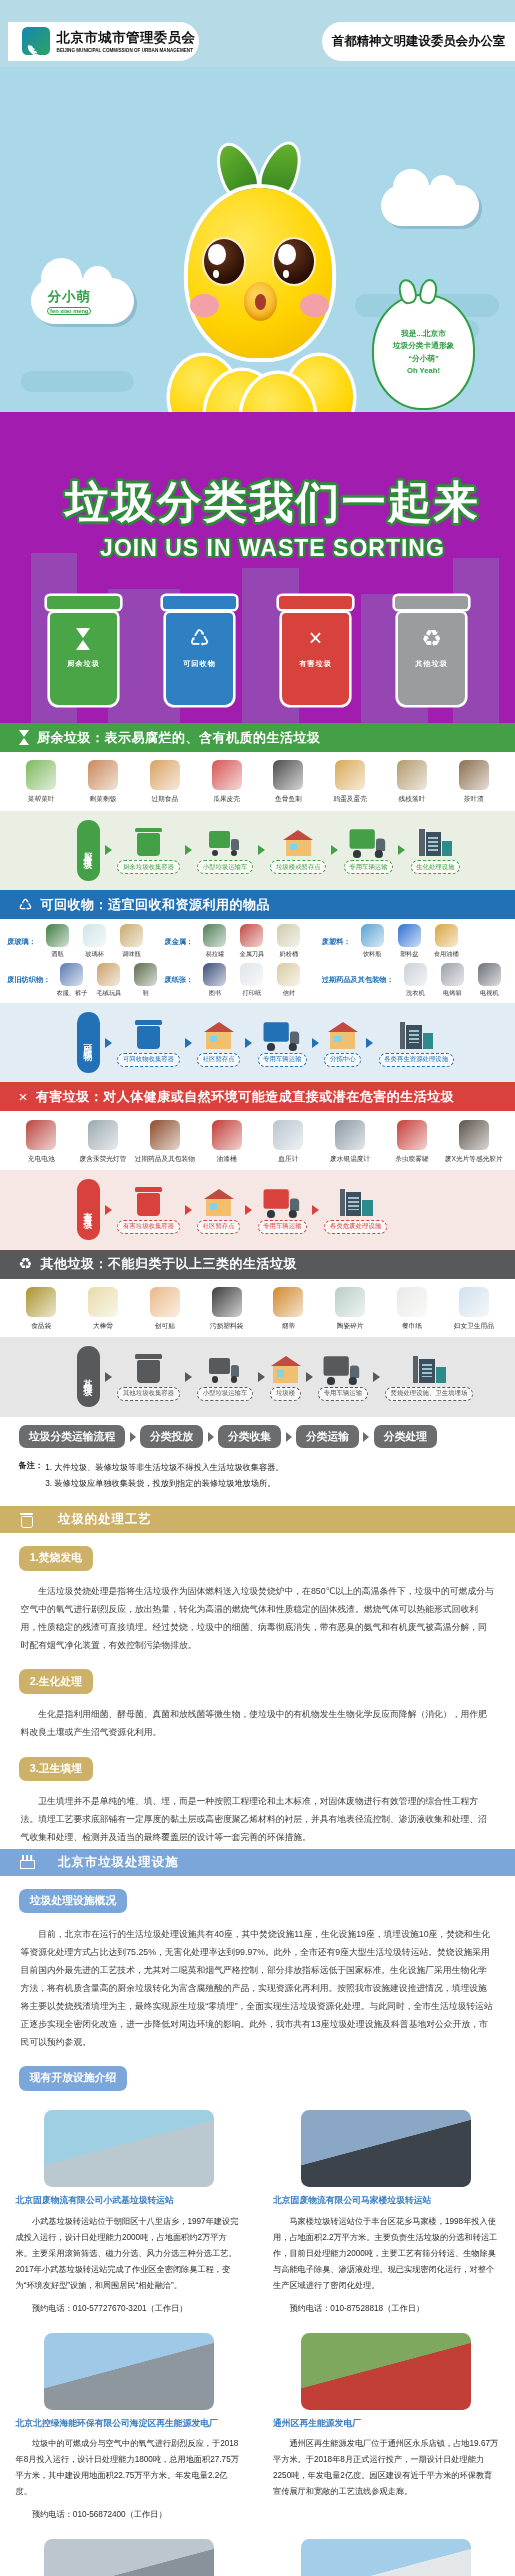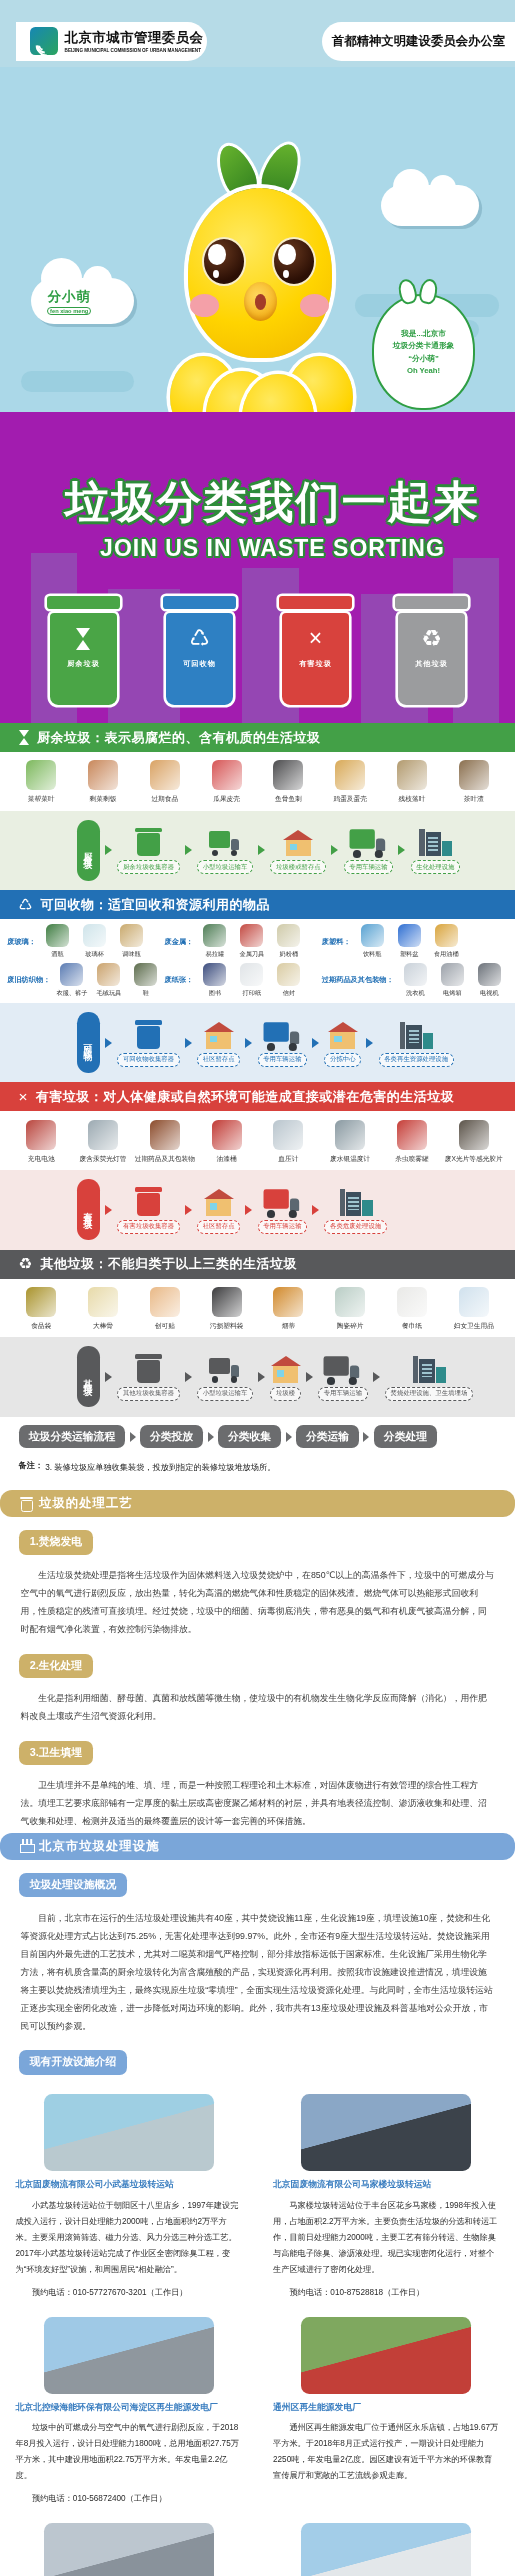--- a/index.html
+++ b/index.html
@@ -2,21 +2,21 @@
 <html style="font-size:8.2px"><head>
 <meta charset="utf-8">
 <style>
   * { margin:0; padding:0; box-sizing:border-box; }
   body { font-family:"Liberation Sans","DejaVu Sans",sans-serif; background:#fff; }
   #page { width:515px; height:3483px; overflow:hidden; position:relative; background:#fff; }
 
   
   #header { height:67px; background:#b6dbe7; position:relative; }
   .hpill { position:absolute; top:21.6px; height:39px; background:#fff; display:flex; align-items:center; }
-  .hpill.left { left:16px; width:191px; border-radius:0 19.6px 19.6px 0; padding-left:14.4px; }
+  .hpill.left { left:8px; width:191px; border-radius:0 19.6px 19.6px 0; padding-left:14.4px; }
   .hpill.right { right:0; width:193px; border-radius:19.6px 0 0 19.6px; justify-content:center; }
   .logo { width:28px; height:28px; border-radius:5.2px; background:linear-gradient(135deg,#1687b4,#2ba45f); position:relative; overflow:hidden; flex:0 0 auto; }
   .logo i { position:absolute; border:2.6px solid #fff; border-color:#fff transparent transparent transparent; border-radius:50%; transform:rotate(-135deg); }
   .logo i:nth-child(1){ width:9.3px; height:9.3px; left:7.2px; top:14.4px;}
   .logo i:nth-child(2){ width:15.5px; height:15.5px; left:6.2px; top:11.3px;}
   .logo i:nth-child(3){ width:21.6px; height:21.6px; left:5.2px; top:8.2px;}
   .htext { margin-left:6.2px; }
   .htext .cn { font-size:13.4px; font-weight:bold; color:#111; letter-spacing:0.5px; }
   .htext .en { font-size:4.6px; font-weight:bold; color:#111; margin-top:1.5px; }
   .hpill.right .cn { font-size:12.4px; font-weight:bold; color:#111; }
@@ -120,21 +120,21 @@
   .t-pill { background:#6b6c6e; color:#fff; font-weight:bold; font-size:10.8px; border-radius:7.2px; padding:4.6px 10.3px; white-space:nowrap; }
   .t-arrow { width:0; height:0; border-top:5.2px solid transparent; border-bottom:5.2px solid transparent; border-left:6.7px solid #6b6c6e; }
 
   
   #notes { display:flex; padding:5.2px 15.5px 13.4px 18.5px; background:#fff; }
   #notes .nlabel { font-size:8.2px; font-weight:bold; color:#222; white-space:nowrap; }
   #notes .nlist { margin-left:2.1px; }
   #notes .nlist div { font-size:8.2px; color:#222; line-height:1.95; }
 
   
-  .band { height:27px; display:flex; align-items:center; gap:5px; padding-left:18.5px;border-radius:12px; }
+  .band { height:27px; display:flex; align-items:center; gap:24px; padding-left:18.5px; }
   .band.tan { background:#cdb169; }
   .band.blue { background:#7aa6d9; }
   .band h2 { color:#fff; font-size:12.4px; letter-spacing:1px; font-weight:bold; }
   .band-icon { width:15.5px; height:15.5px; position:relative; }
   .trash-icon:before { content:""; position:absolute; left:2.6px; top:4.1px; width:10.3px; height:10.3px; border:1.3px solid #fff; border-radius:1.5px 1.5px 2.6px 2.6px; }
   .trash-icon:after { content:""; position:absolute; left:1px; top:1.5px; width:13.4px; height:1.5px; background:#fff; border-radius:1px; }
   .fact-icon:before { content:""; position:absolute; left:1px; bottom:1px; width:13.4px; height:7.2px; border:1.3px solid #fff; }
   .fact-icon:after { content:""; position:absolute; left:3.1px; top:1px; width:2.6px; height:5.2px; background:#fff; box-shadow:4.1px 0 0 #fff,8.2px 0 0 #fff; }
   .s-pill { display:inline-block; color:#fff; font-weight:bold; font-size:10.8px; border-radius:7.2px; padding:5.2px 11.3px; margin:13.4px 0 3.1px 18.5px; }
   .s-pill.tan { background:#cdb169; }
@@ -707,20 +707,21 @@
       <div class="t-arrow"></div>
       <div class="t-pill">分类运输</div>
       <div class="t-arrow"></div>
       <div class="t-pill">分类处理</div>
     </div>
 
   
   <div id="notes">
     <span class="nlabel">备注：</span>
     <div class="nlist">
+        <div>1. 大件垃圾、装修垃圾等非生活垃圾不得投入生活垃圾收集容器。</div>
         <div>3. 装修垃圾应单独收集装袋，投放到指定的装修垃圾堆放场所。</div>
       </div>
   </div>
 
   
   <div class="band tan">
     <span class="band-icon trash-icon"></span>
     <h2>垃圾的处理工艺</h2>
   </div>
   <div id="process"><div class="s-pill tan">1.焚烧发电</div><p class="s-text">生活垃圾焚烧处理是指将生活垃圾作为固体燃料送入垃圾焚烧炉中，在850℃以上的高温条件下，垃圾中的可燃成分与空气中的氧气进行剧烈反应，放出热量，转化为高温的燃烧气体和性质稳定的固体残渣。燃烧气体可以热能形式回收利用，性质稳定的残渣可直接填埋。经过焚烧，垃圾中的细菌、病毒彻底消失，带有恶臭的氨气和有机废气被高温分解，同时配有烟气净化装置，有效控制污染物排放。</p><div class="s-pill tan">2.生化处理</div><p class="s-text">生化是指利用细菌、酵母菌、真菌和放线菌等微生物，使垃圾中的有机物发生生物化学反应而降解（消化），用作肥料改良土壤或产生沼气资源化利用。</p><div class="s-pill tan">3.卫生填埋</div><p class="s-text">卫生填埋并不是单纯的堆、填、埋，而是一种按照工程理论和土木标准，对固体废物进行有效管理的综合性工程方法。填埋工艺要求底部铺有一定厚度的黏土层或高密度聚乙烯材料的衬层，并具有地表径流控制、渗沥液收集和处理、沼气收集和处理、检测并及适当的最终覆盖层的设计等一套完善的环保措施。</p></div>

